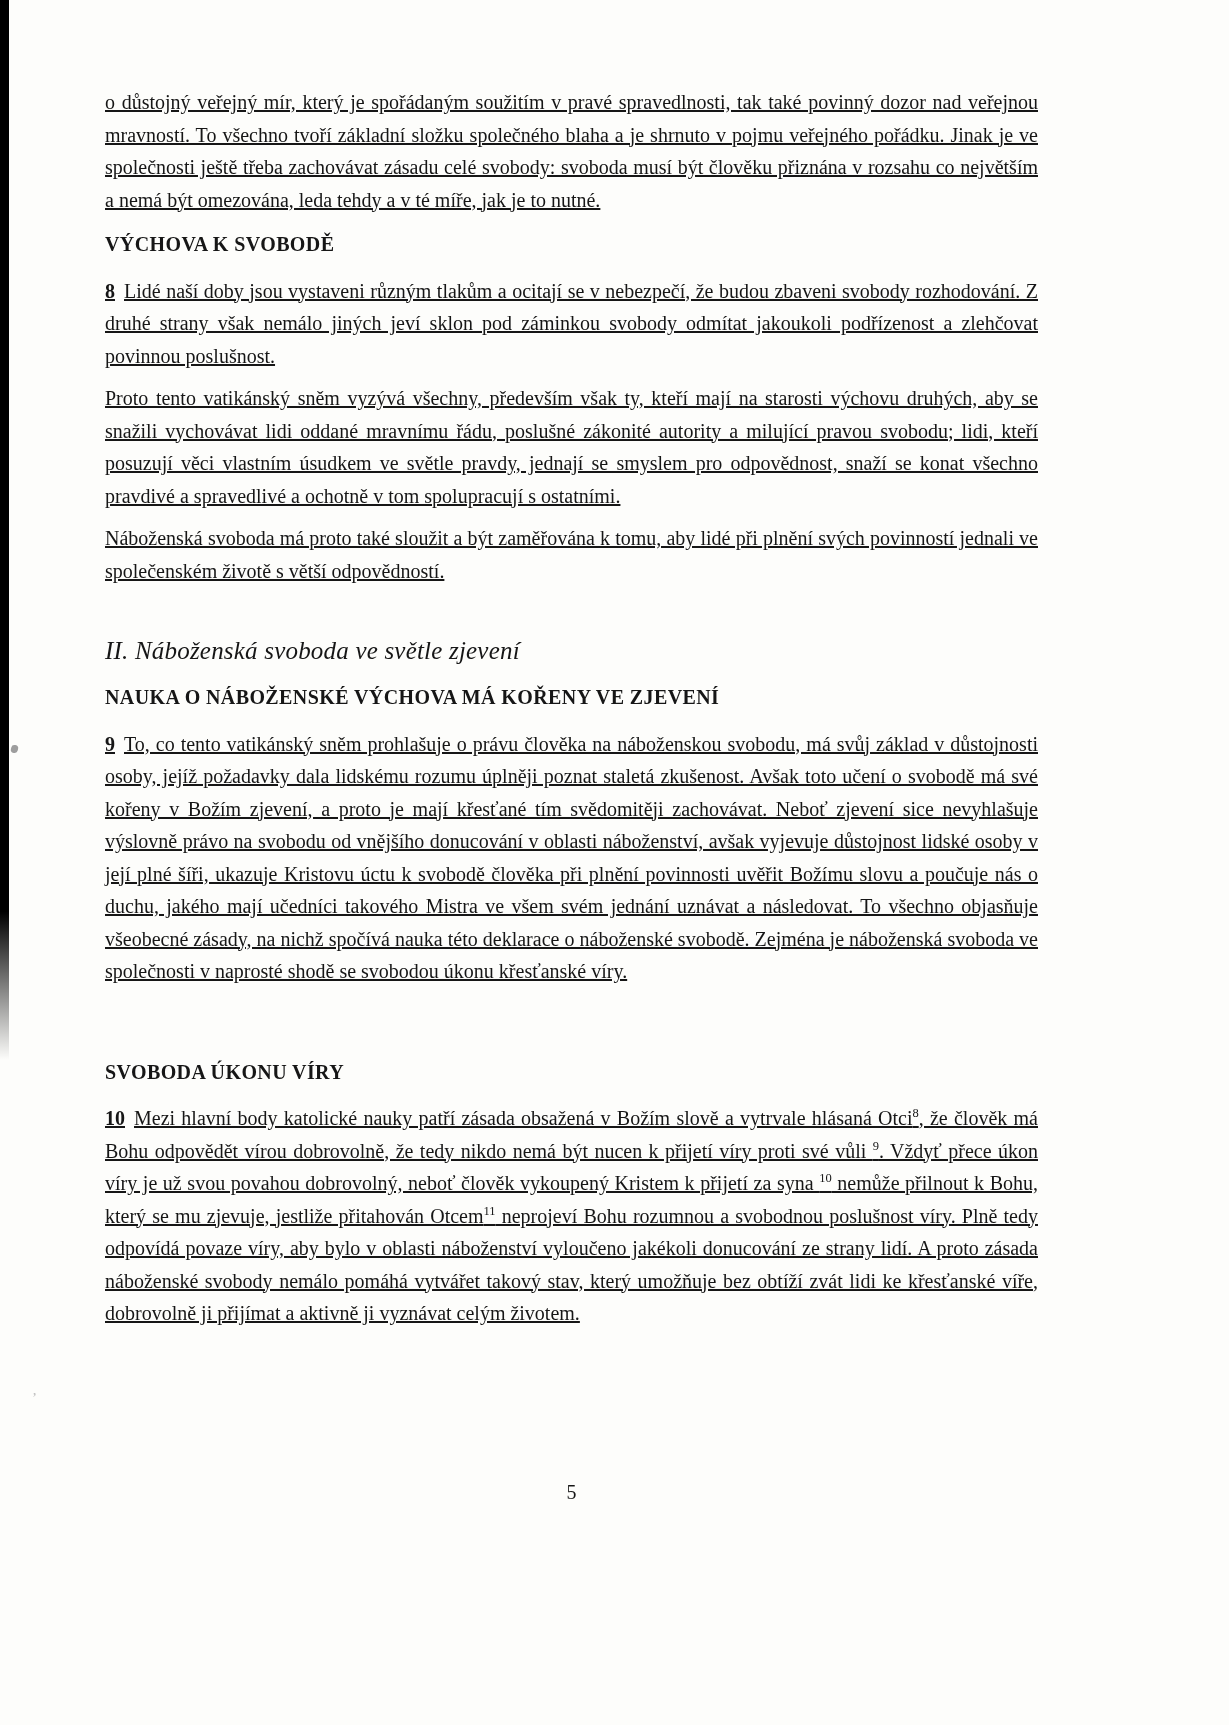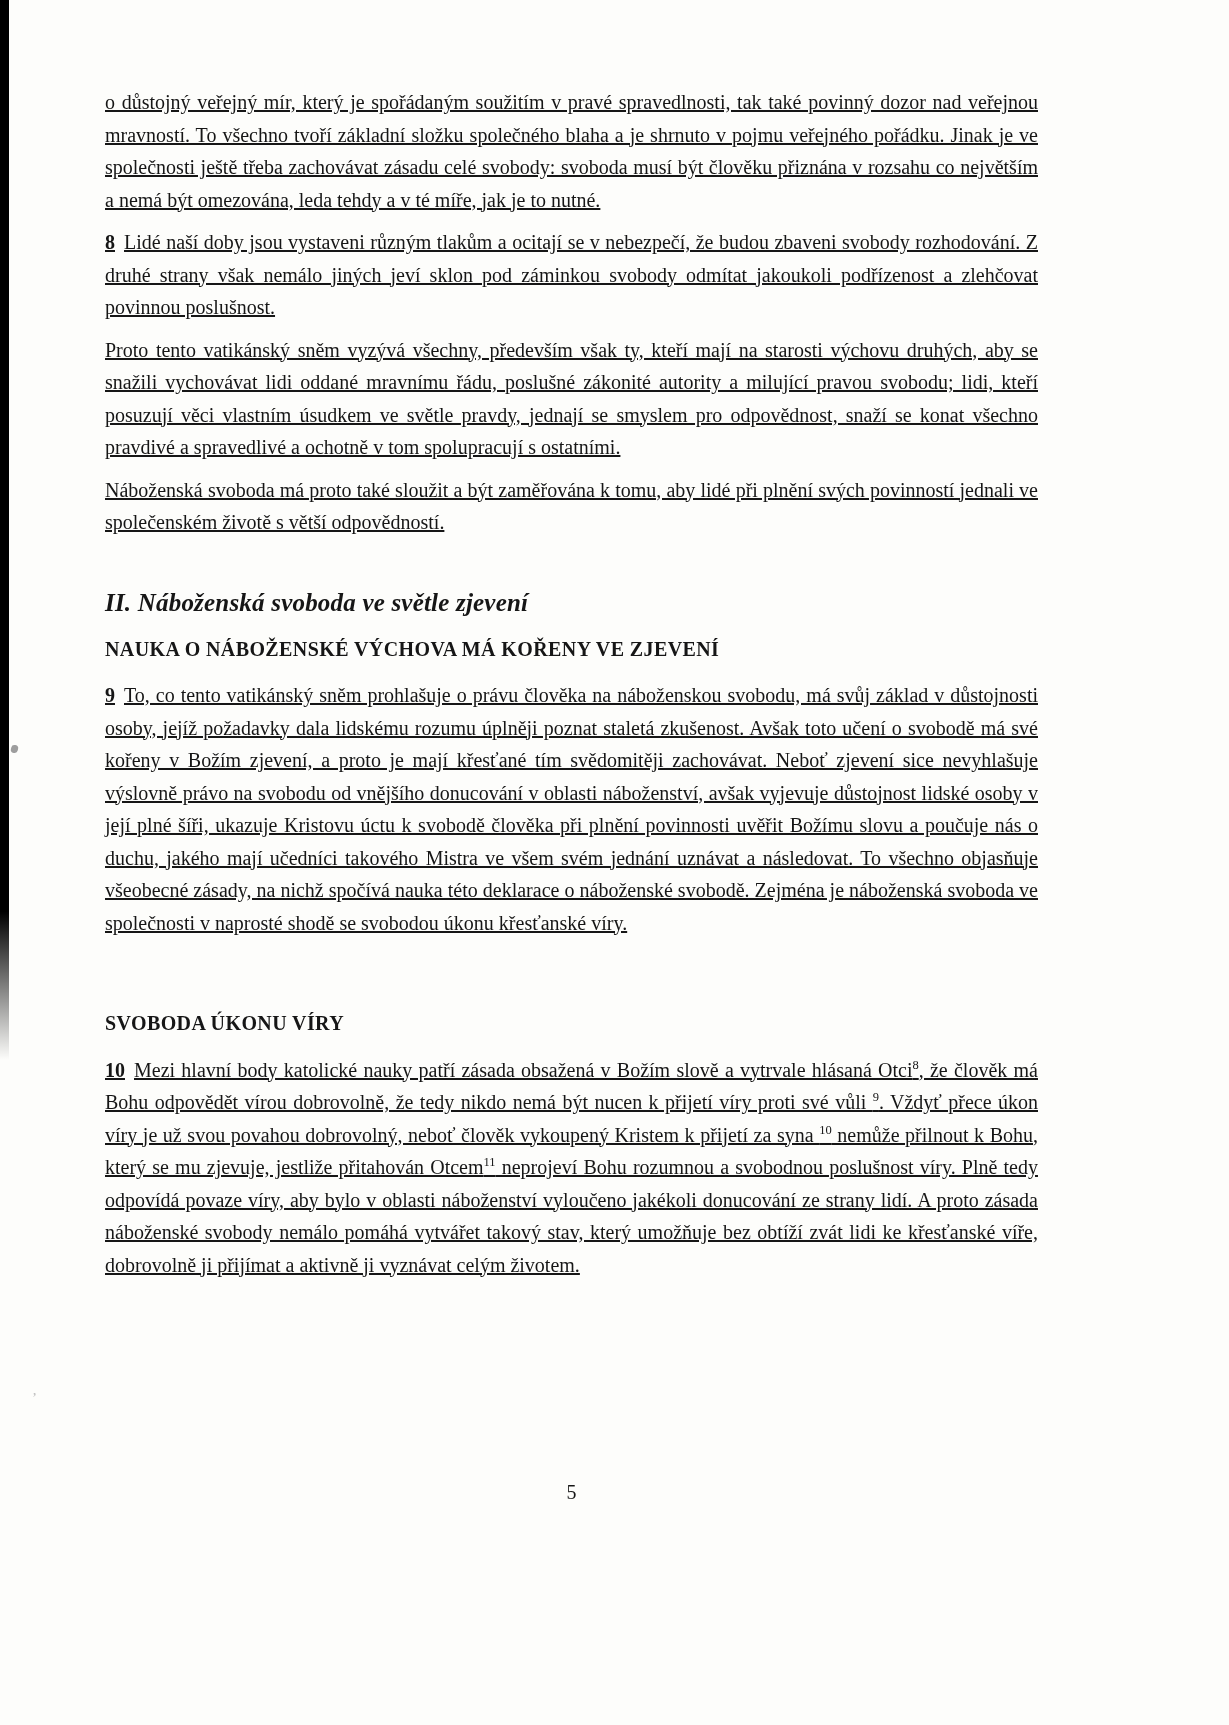--- a/index.html
+++ b/index.html
@@ -26,40 +26,41 @@
     font-size:20px;line-height:32.5px;margin:0 0 10px;
     text-align:justify;text-justify:inter-word;text-decoration:underline;
   }
   .pnum{font-weight:bold;margin-right:9px}
   .h-small{
     font-size:20px;line-height:32.5px;font-weight:bold;
     letter-spacing:.4px;margin:12px 0 14px;
   }
   .h-spaced{margin-top:68px}
   .h-section{
-    font-size:25px;line-height:36px;font-weight:bold;font-style:italic;
+    font-size:25px;line-height:36px;font-weight:normal;font-style:italic;
     letter-spacing:.2px;margin:46px 0 12px;
   }
   sup{font-size:12.5px;line-height:0;vertical-align:super}
   .page-number{
     position:absolute;top:1481px;left:105px;width:933px;
     text-align:center;font-size:20px;
   }
 </style>
 </head>
 <body>
 
 <div class="page">
   <div class="edge-artifact"></div>
   <div class="margin-mark"></div>
   <div class="margin-smudge">‚</div>
 
   <div class="content">
     <p class="para">o důstojný veřejný mír, který je spořádaným soužitím v pravé spravedlnosti, tak také povinný dozor nad veřejnou mravností. To všechno tvoří základní složku společného blaha a je shrnuto v pojmu veřejného pořádku. Jinak je ve společnosti ještě třeba zachovávat zásadu celé svobody: svoboda musí být člověku přiznána v rozsahu co největším a nemá být omezována, leda tehdy a v té míře, jak je to nutné.</p>
 
+    <h2 class="h-small">VÝCHOVA K SVOBODĚ</h2>
 
     <p class="para"><span class="pnum">8</span><span>Lidé naší doby jsou vystaveni různým tlakům a ocitají se v nebezpečí, že budou zbaveni svobody rozhodování. Z druhé strany však nemálo jiných jeví sklon pod záminkou svobody odmítat jakoukoli podřízenost a zlehčovat povinnou poslušnost.</span></p>
 
     <p class="para">Proto tento vatikánský sněm vyzývá všechny, především však ty, kteří mají na starosti výchovu druhých, aby se snažili vychovávat lidi oddané mravnímu řádu, poslušné zákonité autority a milující pravou svobodu; lidi, kteří posuzují věci vlastním úsudkem ve světle pravdy, jednají se smyslem pro odpovědnost, snaží se konat všechno pravdivé a spravedlivé a ochotně v tom spolupracují s ostatními.</p>
 
     <p class="para">Náboženská svoboda má proto také sloužit a být zaměřována k tomu, aby lidé při plnění svých povinností jednali ve společenském životě s větší odpovědností.</p>
 
     <h1 class="h-section">II. Náboženská svoboda ve světle zjevení</h1>
 
     <h2 class="h-small">NAUKA O NÁBOŽENSKÉ VÝCHOVA MÁ KOŘENY VE ZJEVENÍ</h2>

